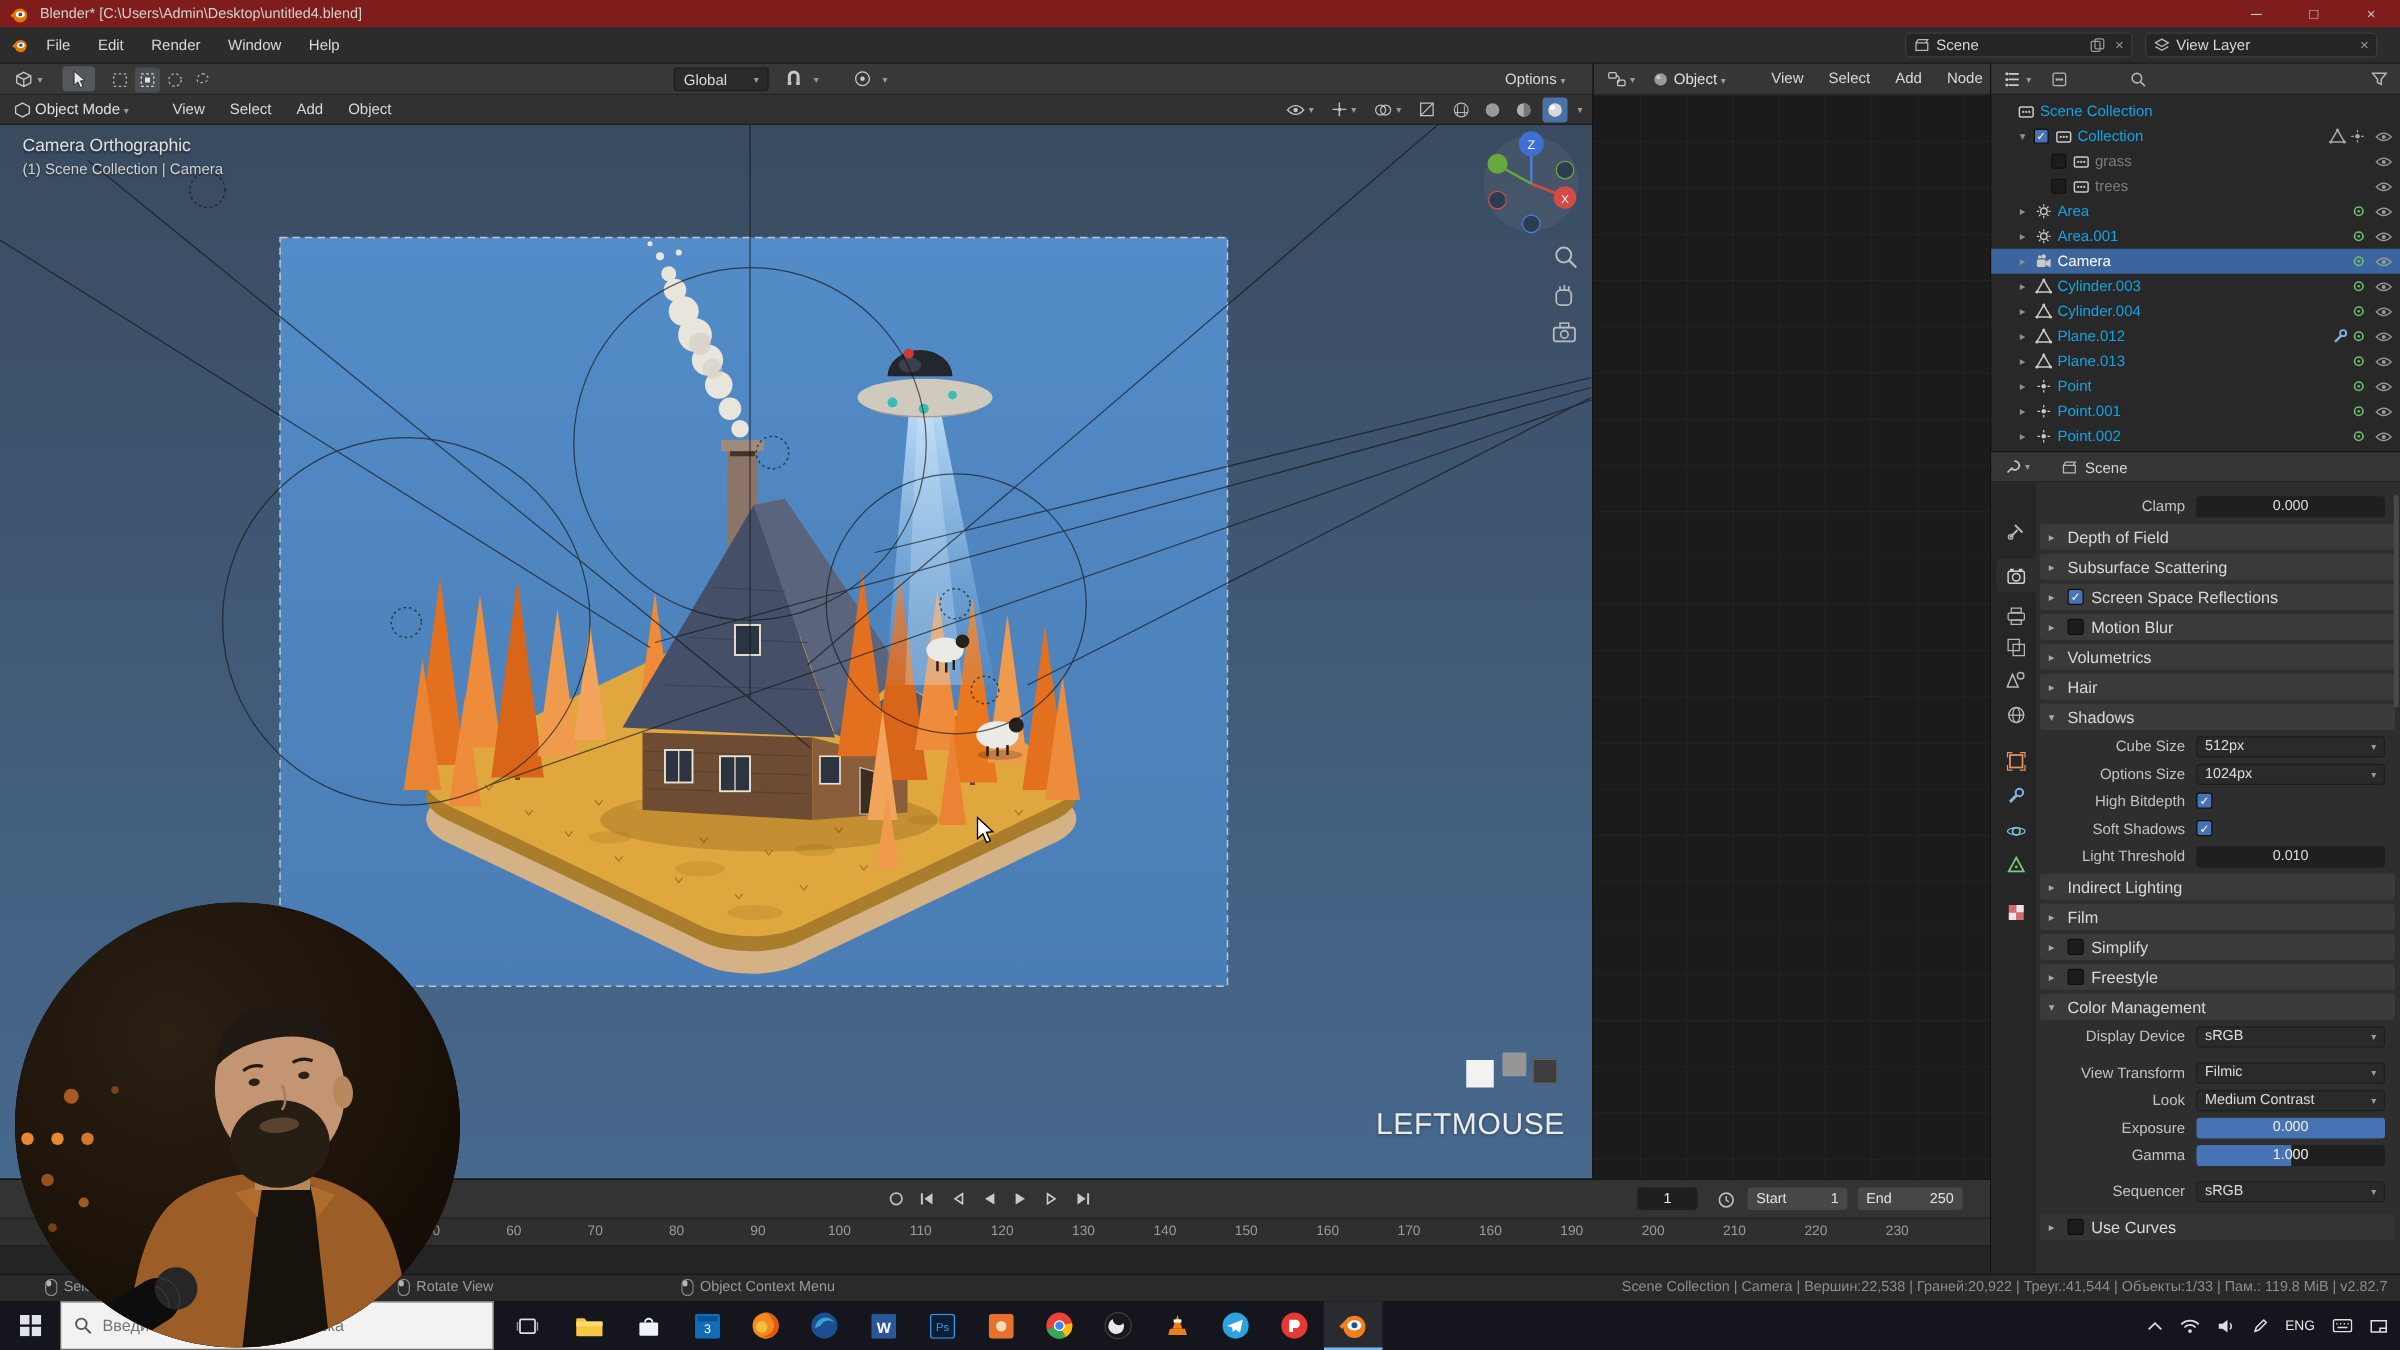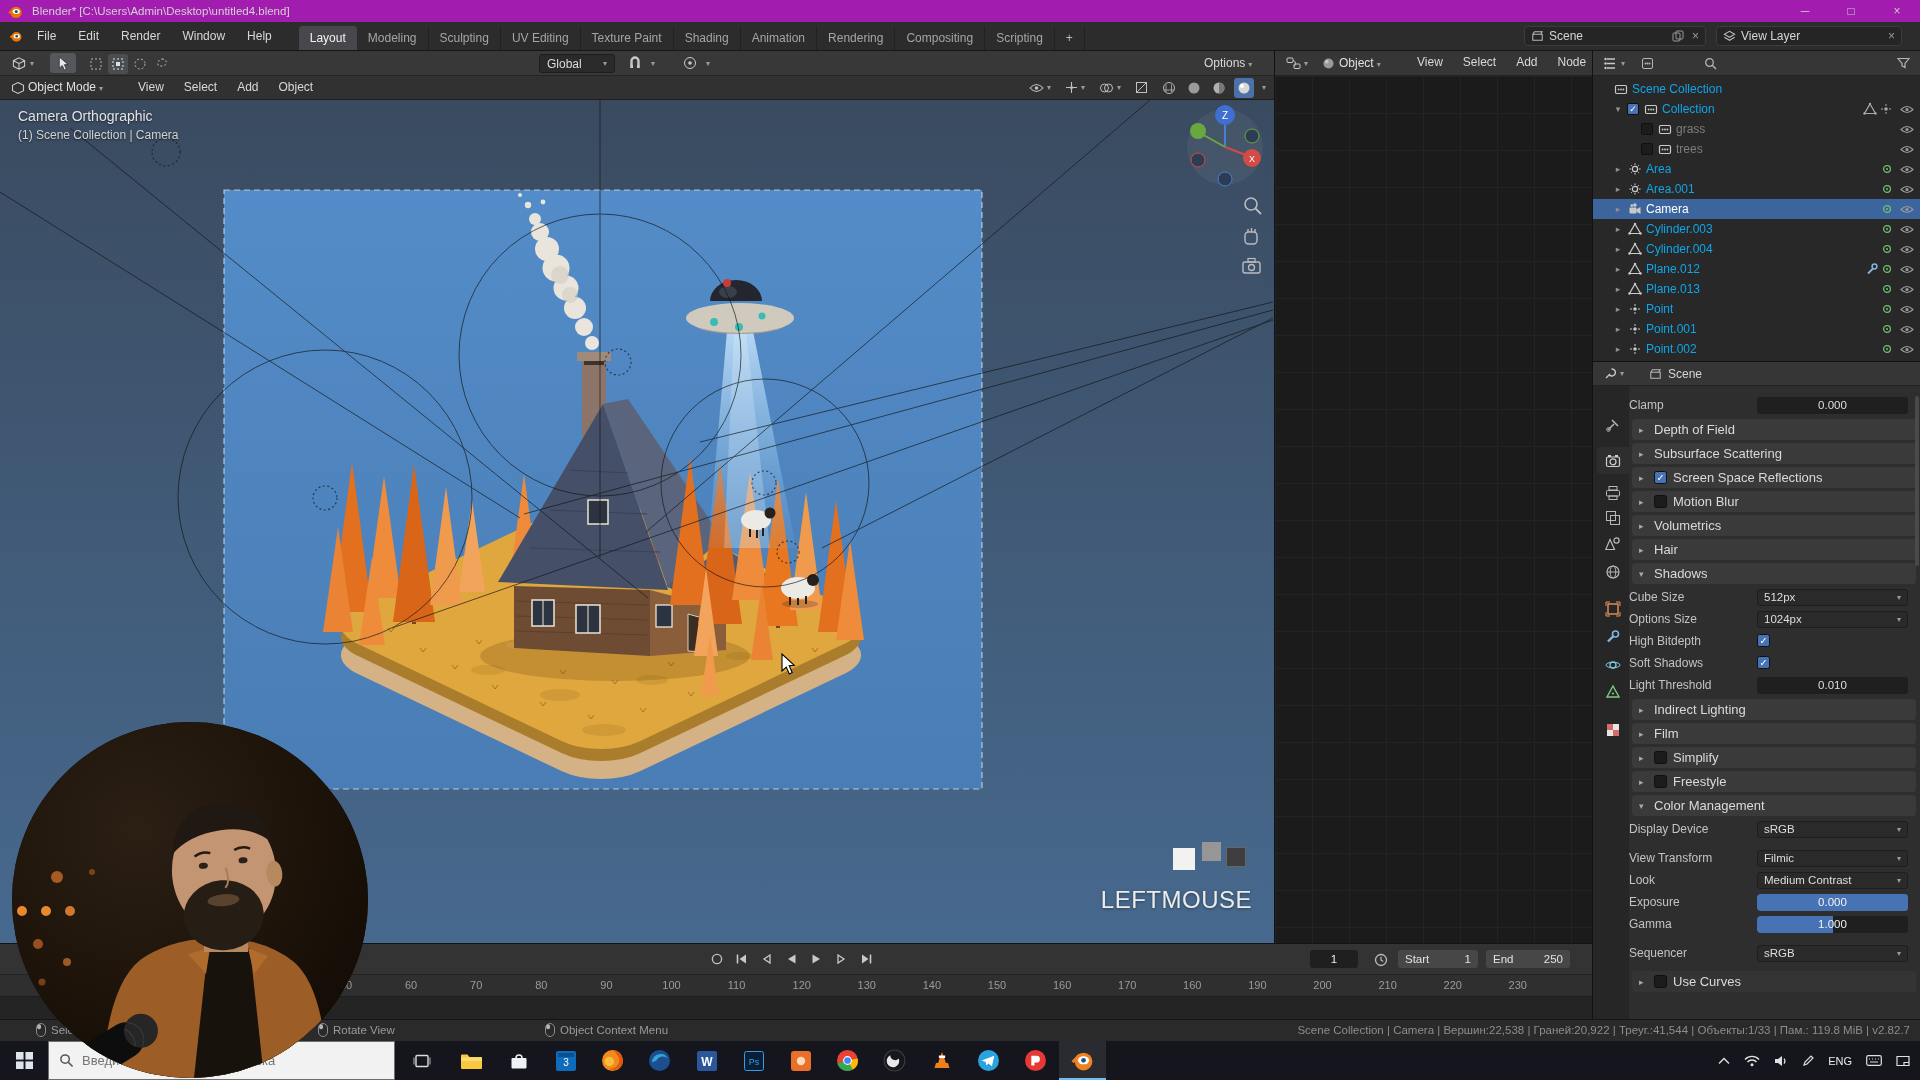--- a/index.html
+++ b/index.html
@@ -1,21 +1,21 @@
 <!DOCTYPE html>
 <html><head>
 <meta charset="utf-8">
 <style>
 *{margin:0;padding:0;box-sizing:border-box}
 html,body{width:1920px;height:1080px;background:#111;overflow:hidden}
 body{font-family:"Liberation Sans",sans-serif;font-size:12px;color:#c8c8c8;position:relative}
 .screen{position:absolute;left:0;top:0;width:1920px;height:1080px;background:#1d1d1d}
 svg{display:block}
 
-.titlebar{position:absolute;left:0;top:0;width:1920px;height:22px;background:#a21caf;display:flex;align-items:center;color:#d2d2d2;font-size:11.5px}
+.titlebar{position:absolute;left:0;top:0;width:1920px;height:22px;background:#7f1d1d;display:flex;align-items:center;color:#d2d2d2;font-size:11.5px}
 .tb-logo{margin:0 9px 0 8px}
 .win-controls{position:absolute;right:0;top:0;height:22px;display:flex}
 .win-btn{width:46px;height:22px;display:flex;align-items:center;justify-content:center;color:#c8c8c8;font-size:12px}
 
 .topbar{position:absolute;left:0;top:22px;width:1920px;height:29px;background:#2c2c2c;border-bottom:1px solid #161616}
 .tb-inner{display:flex;align-items:center;height:28px}
 .menu-item{padding:0 11px;line-height:28px;color:#d8d8d8}
 .ws-tabs{display:flex;margin-left:16px;align-items:flex-end;height:28px}
 .ws-tab{padding:0 11px;line-height:24px;height:24px;color:#a5a5a5;border-right:1px solid #222}
 .ws-tab.active{background:#48484c;color:#f2f2f2;border-radius:4px 4px 0 0;border-right:none}
@@ -68,21 +68,21 @@
 .ptab-strip{position:absolute;left:0;top:24px;bottom:0;width:36px;background:#262626}
 .ptab{position:absolute;left:4px;width:32px;height:27px;display:flex;align-items:center;justify-content:center;border-radius:4px 0 0 4px}
 .ptab.active{background:#2e2e2e;left:4px;width:32px}
 .prows{position:absolute;left:36px;top:24px;right:0;bottom:0;padding-top:8px;overflow:hidden}
 .psec{height:21px;margin:3px 4px 2px 3px;background:#3a3a3a;border-radius:3px;display:flex;align-items:center;gap:6px;padding:0 7px;color:#dadada}
 .psec.psub{background:#343434;margin-top:7px}
 .parrow{font-size:9px;color:#aaa;width:9px}
 .pseclbl{font-size:13px}
 .prow{display:flex;align-items:center;height:22px;padding-right:12px}
 .prow.gap{margin-top:7px}
-.plbl{width:128px;padding-right:9px;color:#c3c3c3;font-size:12px;white-space:nowrap}
+.plbl{width:128px;text-align:right;padding-right:9px;color:#c3c3c3;font-size:12px;white-space:nowrap}
 .pwidget{flex:1;height:17px;position:relative}
 .pfield{background:#1f1f1f;border-radius:3px;color:#dedede;display:flex;align-items:center;justify-content:center;font-size:11.5px}
 .pdrop{background:#2a2a2a;border:1px solid #1e1e1e;border-radius:3px;color:#dedede;display:flex;align-items:center;font-size:11.5px;padding:0 6px;justify-content:space-between}
 .pslider{background:#1f1f1f;border-radius:3px;overflow:hidden}
 .pfill{position:absolute;left:0;top:0;bottom:0;background:#4772b3;border-radius:3px 0 0 3px}
 .psval{position:absolute;inset:0;display:flex;align-items:center;justify-content:center;color:#f2f2f2;font-size:11.5px}
 .pchk{width:13px;height:13px;border-radius:2.5px;border:1px solid #0f0f0f;background:#1c1c1c;display:inline-flex;align-items:center;justify-content:center;font-size:9.5px;color:#fff}
 .pchk.on{background:#4772b3}
 .pscroll{position:absolute;right:1px;top:34px;width:4px;height:170px;background:#555;border-radius:2px;opacity:.7}
 
@@ -129,33 +129,20 @@
           <path d="M1.6,9.8 L7,4.8" stroke="#ea7600" stroke-width="2.2" fill="none"></path>
           <ellipse cx="8.8" cy="8.2" rx="3.5" ry="2.5" fill="#fff"></ellipse>
           <circle cx="8.8" cy="8.2" r="1.5" fill="#1f4c7a"></circle>
         </svg>
       <div id="topbar-menus" style="display:flex">
           <div class="menu-item">File</div>
           <div class="menu-item">Edit</div>
           <div class="menu-item">Render</div>
           <div class="menu-item">Window</div>
           <div class="menu-item">Help</div>
-        </div>
-      <div class="ws-tabs" id="ws-tabs">
-          <div class="ws-tab active">Layout</div>
-          <div class="ws-tab">Modeling</div>
-          <div class="ws-tab">Sculpting</div>
-          <div class="ws-tab">UV Editing</div>
-          <div class="ws-tab">Texture Paint</div>
-          <div class="ws-tab">Shading</div>
-          <div class="ws-tab">Animation</div>
-          <div class="ws-tab">Rendering</div>
-          <div class="ws-tab">Compositing</div>
-          <div class="ws-tab">Scripting</div>
-          <div class="ws-tab plus">+</div>
         </div>
     </div>
     <div class="db-chip" style="left:1524px;width:182px">
       <svg width="13" height="12" viewBox="0 0 14 14">
           <path d="M1.5,5 h11 v7 h-11 z M1.5,5 l2,-3 h9 l-2,3" fill="none" stroke="#b8b8b8" stroke-width="1.2"></path>
         </svg>
       <span style="flex:1">Scene</span>
       <svg width="12" height="12" viewBox="0 0 12 12">
           <rect x="1" y="3" width="7" height="8" rx="1" fill="none" stroke="#9a9a9a"></rect>
           <rect x="4" y="1" width="7" height="8" rx="1" fill="none" stroke="#9a9a9a"></rect>

